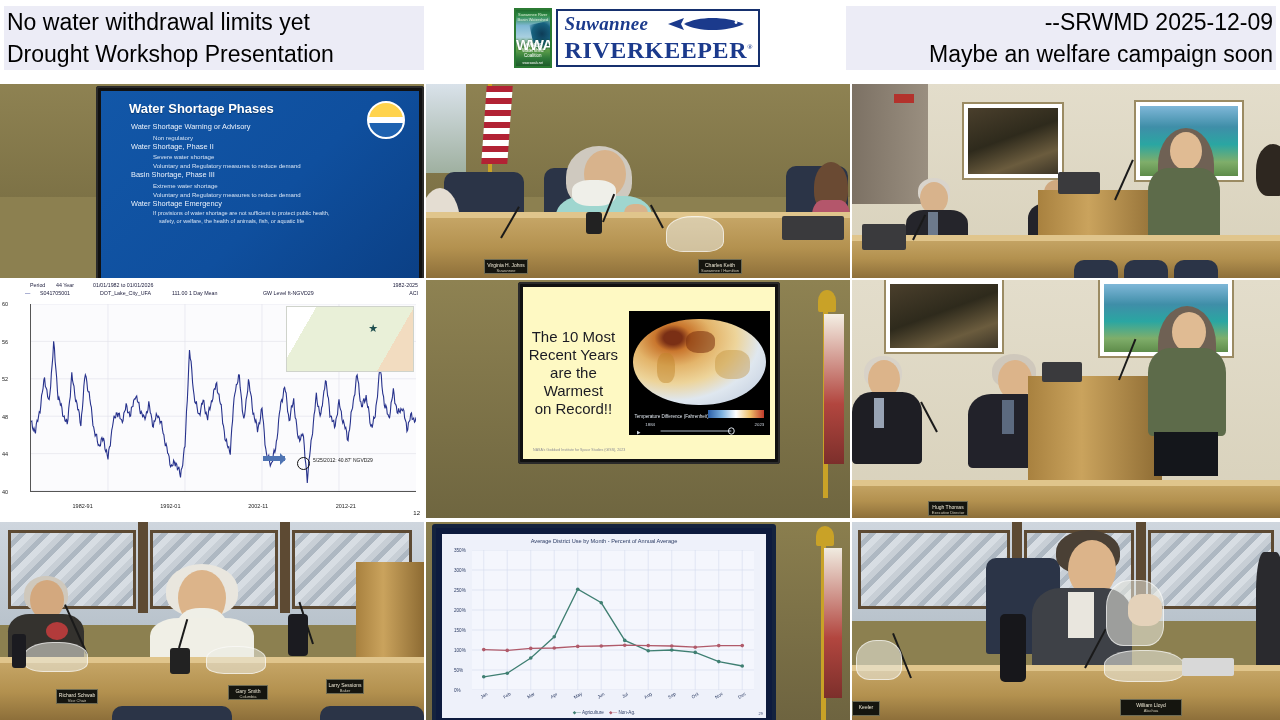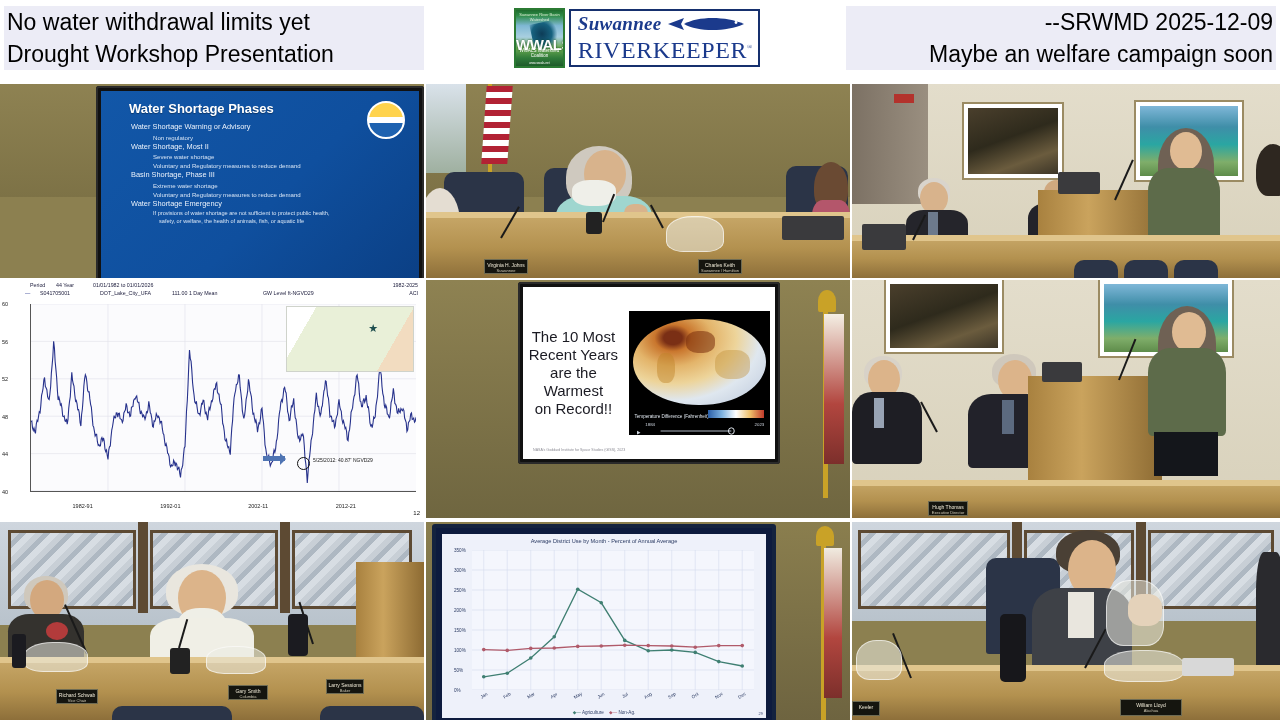--- a/index.html
+++ b/index.html
@@ -26,21 +26,21 @@
   .logo-mark .wbot{position:absolute;left:0;right:0;bottom:8px;text-align:center;font-size:4.5px;color:#ffffff;}
   .logo-mark .wurl{position:absolute;left:0;right:0;bottom:1px;text-align:center;font-size:3px;color:#ffffff;}
   .logo-mark .bird{position:absolute;left:16px;top:12px;width:26px;height:28px;
              background:radial-gradient(ellipse at 40% 40%, #0d3c57 0%, #17627f 45%, rgba(23,98,127,0) 70%);
              transform:rotate(-12deg);}
   .logo-text{flex:1;margin-left:4px;height:58px;border:2px solid #16306e;background:#ffffff;
              box-sizing:border-box;padding:2px 5px 0 7px;position:relative;}
   .logo-suw{font-family:"Liberation Serif",serif;font-style:italic;font-weight:bold;
             font-size:19px;color:#1b3a8c;line-height:21px;letter-spacing:0.3px;}
   .logo-fish{position:absolute;right:8px;top:4px;width:86px;height:18px;}
-  .logo-rk{font-family:"Liberation Serif",serif;font-weight:normal;font-size:24px;color:#1b3a8c;
+  .logo-rk{font-family:"Liberation Serif",serif;font-weight:bold;font-size:24px;color:#1b3a8c;
            line-height:26px;letter-spacing:0.6px;}
   .logo-reg{font-size:7px;vertical-align:super;}
 
   
   .grid{position:absolute;left:0;top:84px;width:1280px;height:636px;background:#fff;}
   .cell{position:absolute;overflow:hidden;background:#000;}
   .r1{top:0;height:194px;}
   .r2{top:196px;height:238px;}
   .r3{top:438px;height:198px;}
   .c1{left:0;width:424px;}
@@ -86,21 +86,21 @@
   .slide-blue{position:absolute;inset:5px;background:linear-gradient(135deg,#1257a8,#0f4f9e 55%,#0b3f84);}
   .slide-title{color:#fff;font-weight:bold;font-size:13px;margin:10px 0 6px 28px;
                text-shadow:0 1px 1px rgba(0,0,0,.35);}
   .bul{color:#e9f1fb;font-size:7.4px;line-height:10.5px;margin-left:30px;}
   .bul2{color:#d6e4f5;font-size:6.1px;line-height:9px;margin-left:52px;}
   .bul3{color:#d6e4f5;font-size:5.6px;line-height:8px;margin-left:52px;}
   .srwmd-seal{position:absolute;right:14px;top:10px;width:34px;height:34px;border-radius:50%;
        background:linear-gradient(180deg,#ffd34d 0 42%,#ffffff 42% 58%,#1e62b0 58% 100%);
        border:2px solid #ffffff;}
 
-  .slide-white{position:absolute;inset:5px;background:#ffffff;display:flex;align-items:center;}
+  .slide-white{position:absolute;inset:5px;background:#fef9c3;display:flex;align-items:center;}
   .warm-text{width:40%;text-align:center;font-size:15px;line-height:18px;color:#1b1b23;
              font-family:"Liberation Sans",sans-serif;}
   .globe-box{width:56%;height:72%;background:#000;margin-left:2%;position:relative;}
   .globe{position:absolute;left:3%;top:6%;width:94%;height:70%;border-radius:50%;
          background:radial-gradient(ellipse at 30% 22%,#7a2f15 0 7%,#c9762d 14%,#e3b46a 30%,
                     #edd49a 48%,#dfe7ef 66%,#cfd9e6 80%,#e8d9a8 100%);}
   .globe-cont{position:absolute;border-radius:40%;background:rgba(150,80,25,.45);}
   .cbar{position:absolute;right:4%;bottom:14%;width:40%;height:8px;
         background:linear-gradient(90deg,#2b5fa8,#7fb3e0,#ffffff,#efc06a,#c0392b);}
   .cbar-lbl{position:absolute;left:4%;bottom:13%;color:#dfe6ee;font-size:4.6px;}
@@ -178,21 +178,21 @@
   <div class="cell r1 c1">
     <div class="room">
         <div class="wall"></div>
       </div>
     <div class="slide-frame" style="left:96px;top:2px;width:328px;height:208px;">
       <div class="slide-blue">
         <div class="srwmd-seal"></div>
         <div class="slide-title">Water Shortage Phases</div>
         <div class="bul">Water Shortage Warning or Advisory</div>
         <div class="bul2">Non regulatory</div>
-        <div class="bul">Water Shortage, Most II</div>
+        <div class="bul">Water Shortage, Phase II</div>
         <div class="bul2">Severe water shortage</div>
         <div class="bul2">Voluntary and Regulatory measures to reduce demand</div>
         <div class="bul">Basin Shortage, Phase III</div>
         <div class="bul2">Extreme water shortage</div>
         <div class="bul2">Voluntary and Regulatory measures to reduce demand</div>
         <div class="bul">Water Shortage Emergency</div>
         <div class="bul3">If provisions of water shortage are not sufficient to protect public health,</div>
         <div class="bul3" style="margin-left:58px">safety, or welfare, the health of animals, fish, or aquatic life</div>
       </div>
     </div>

